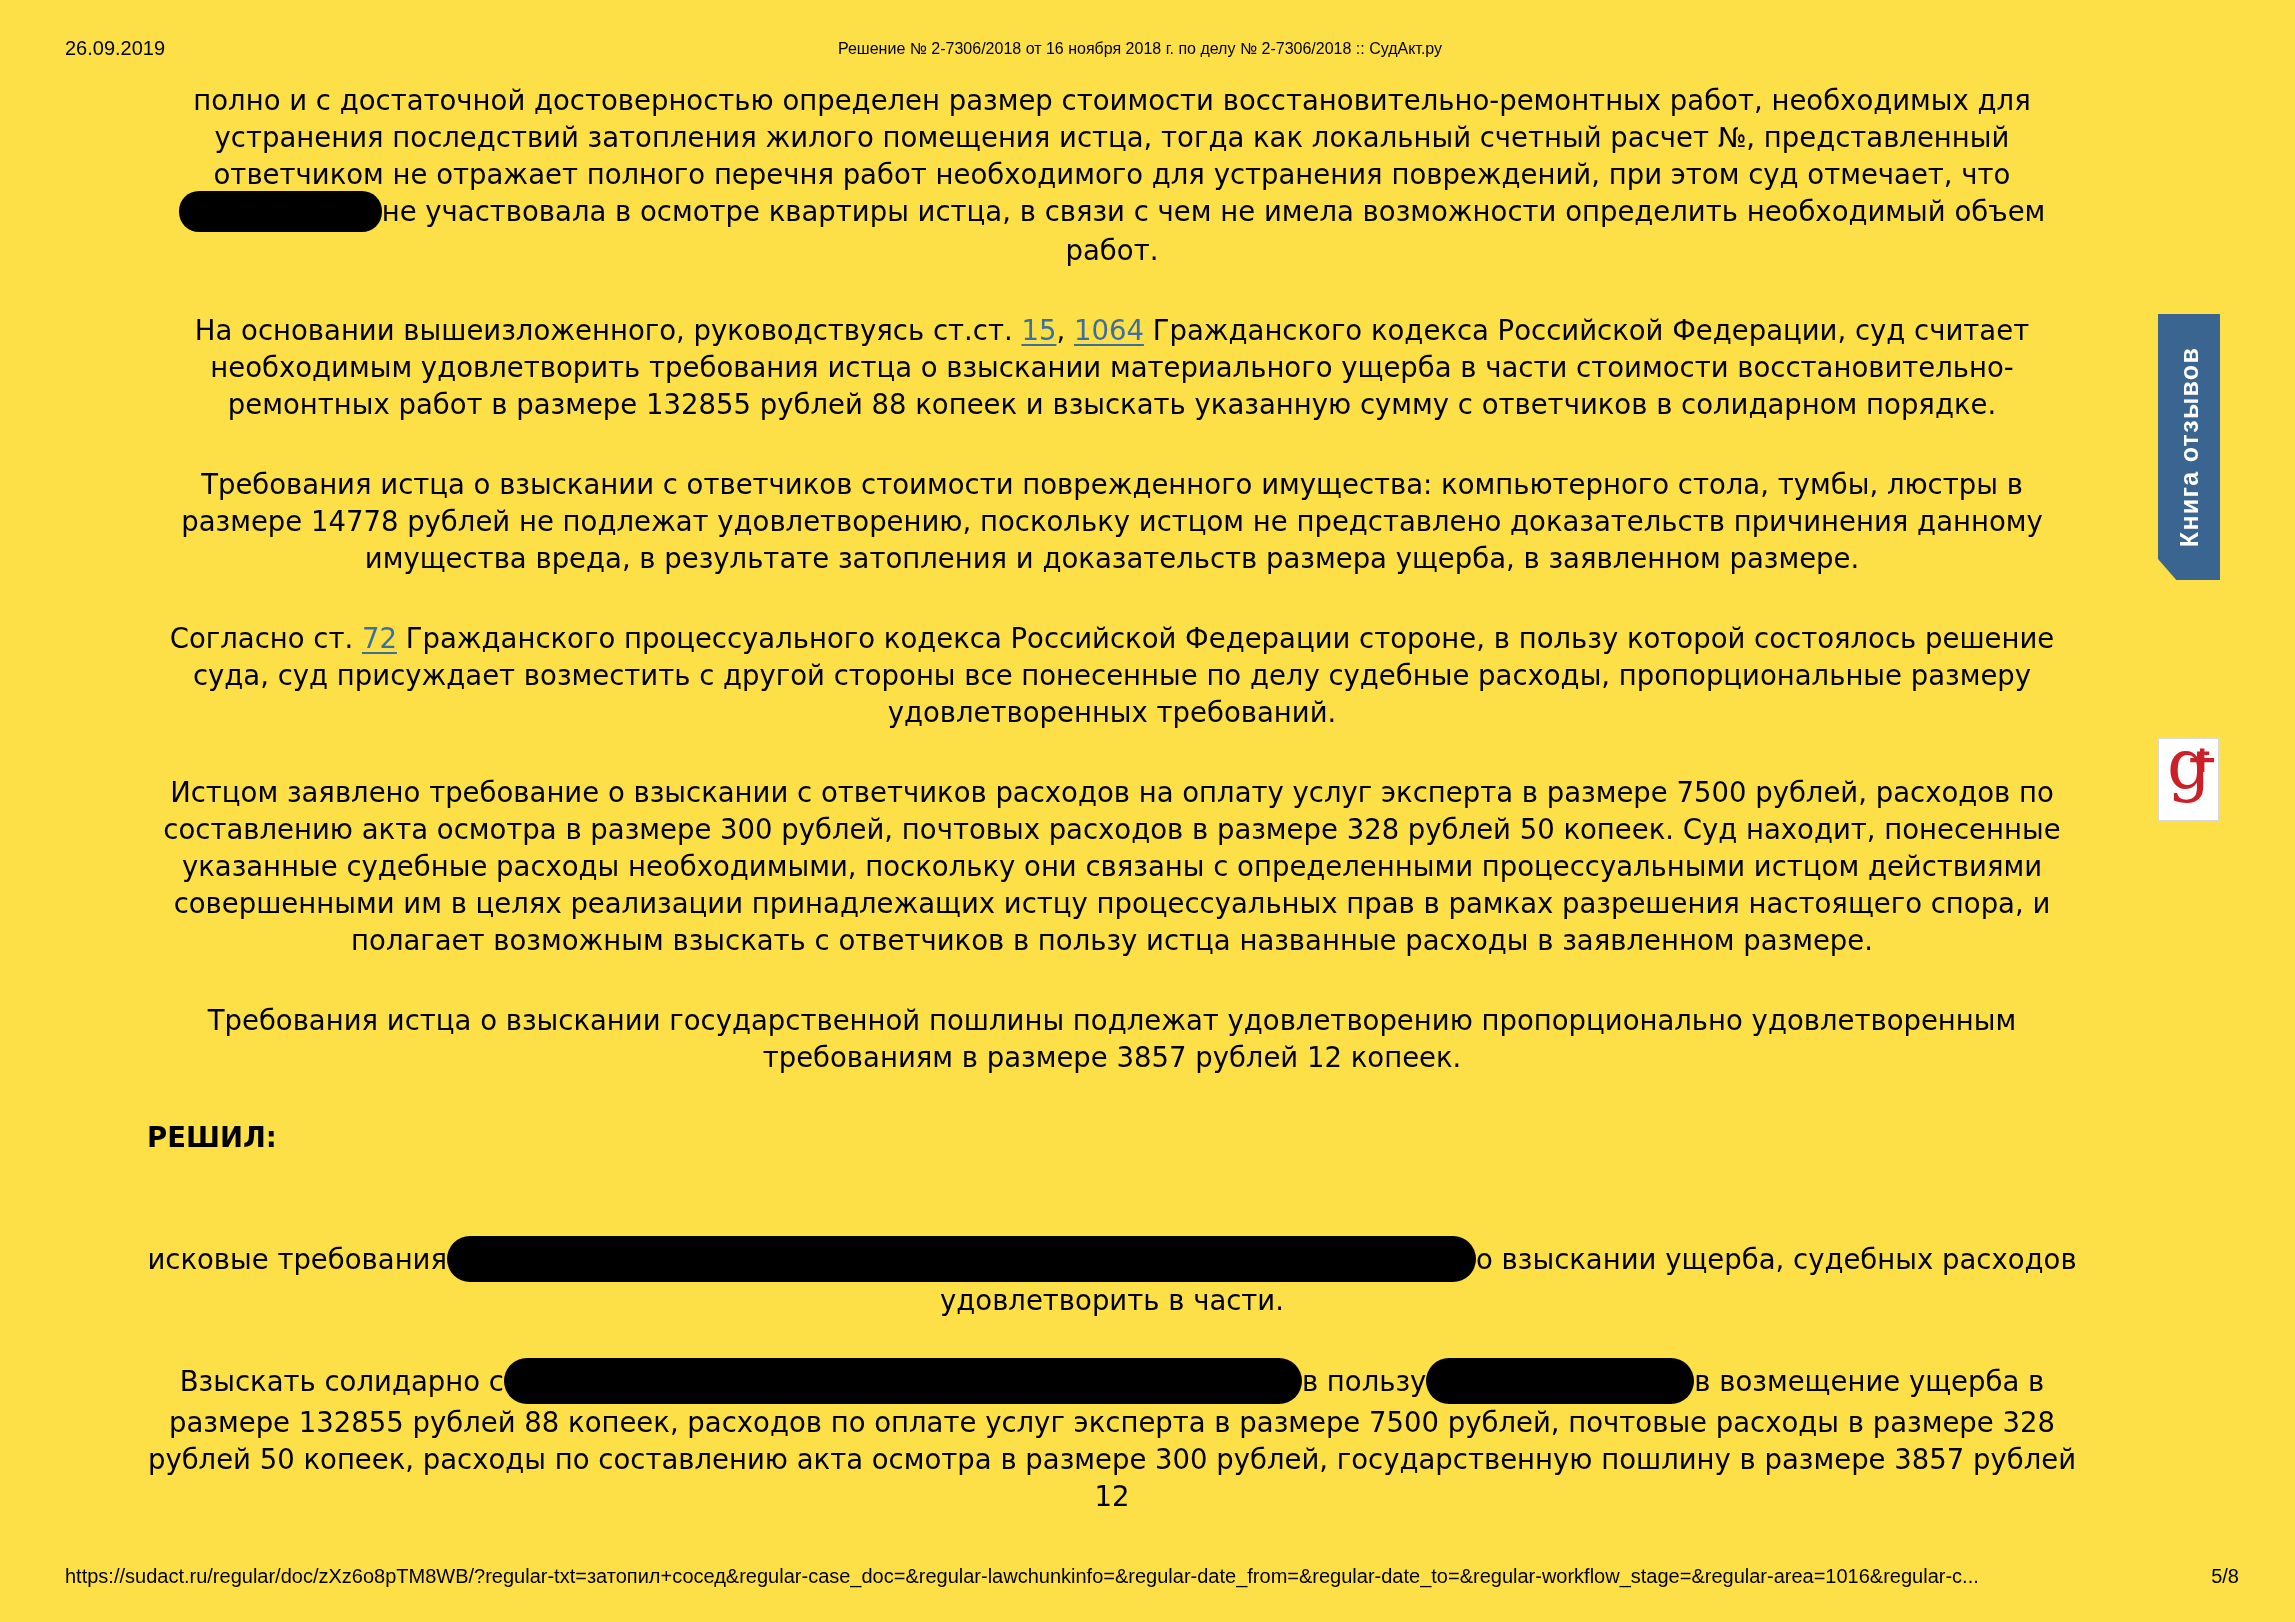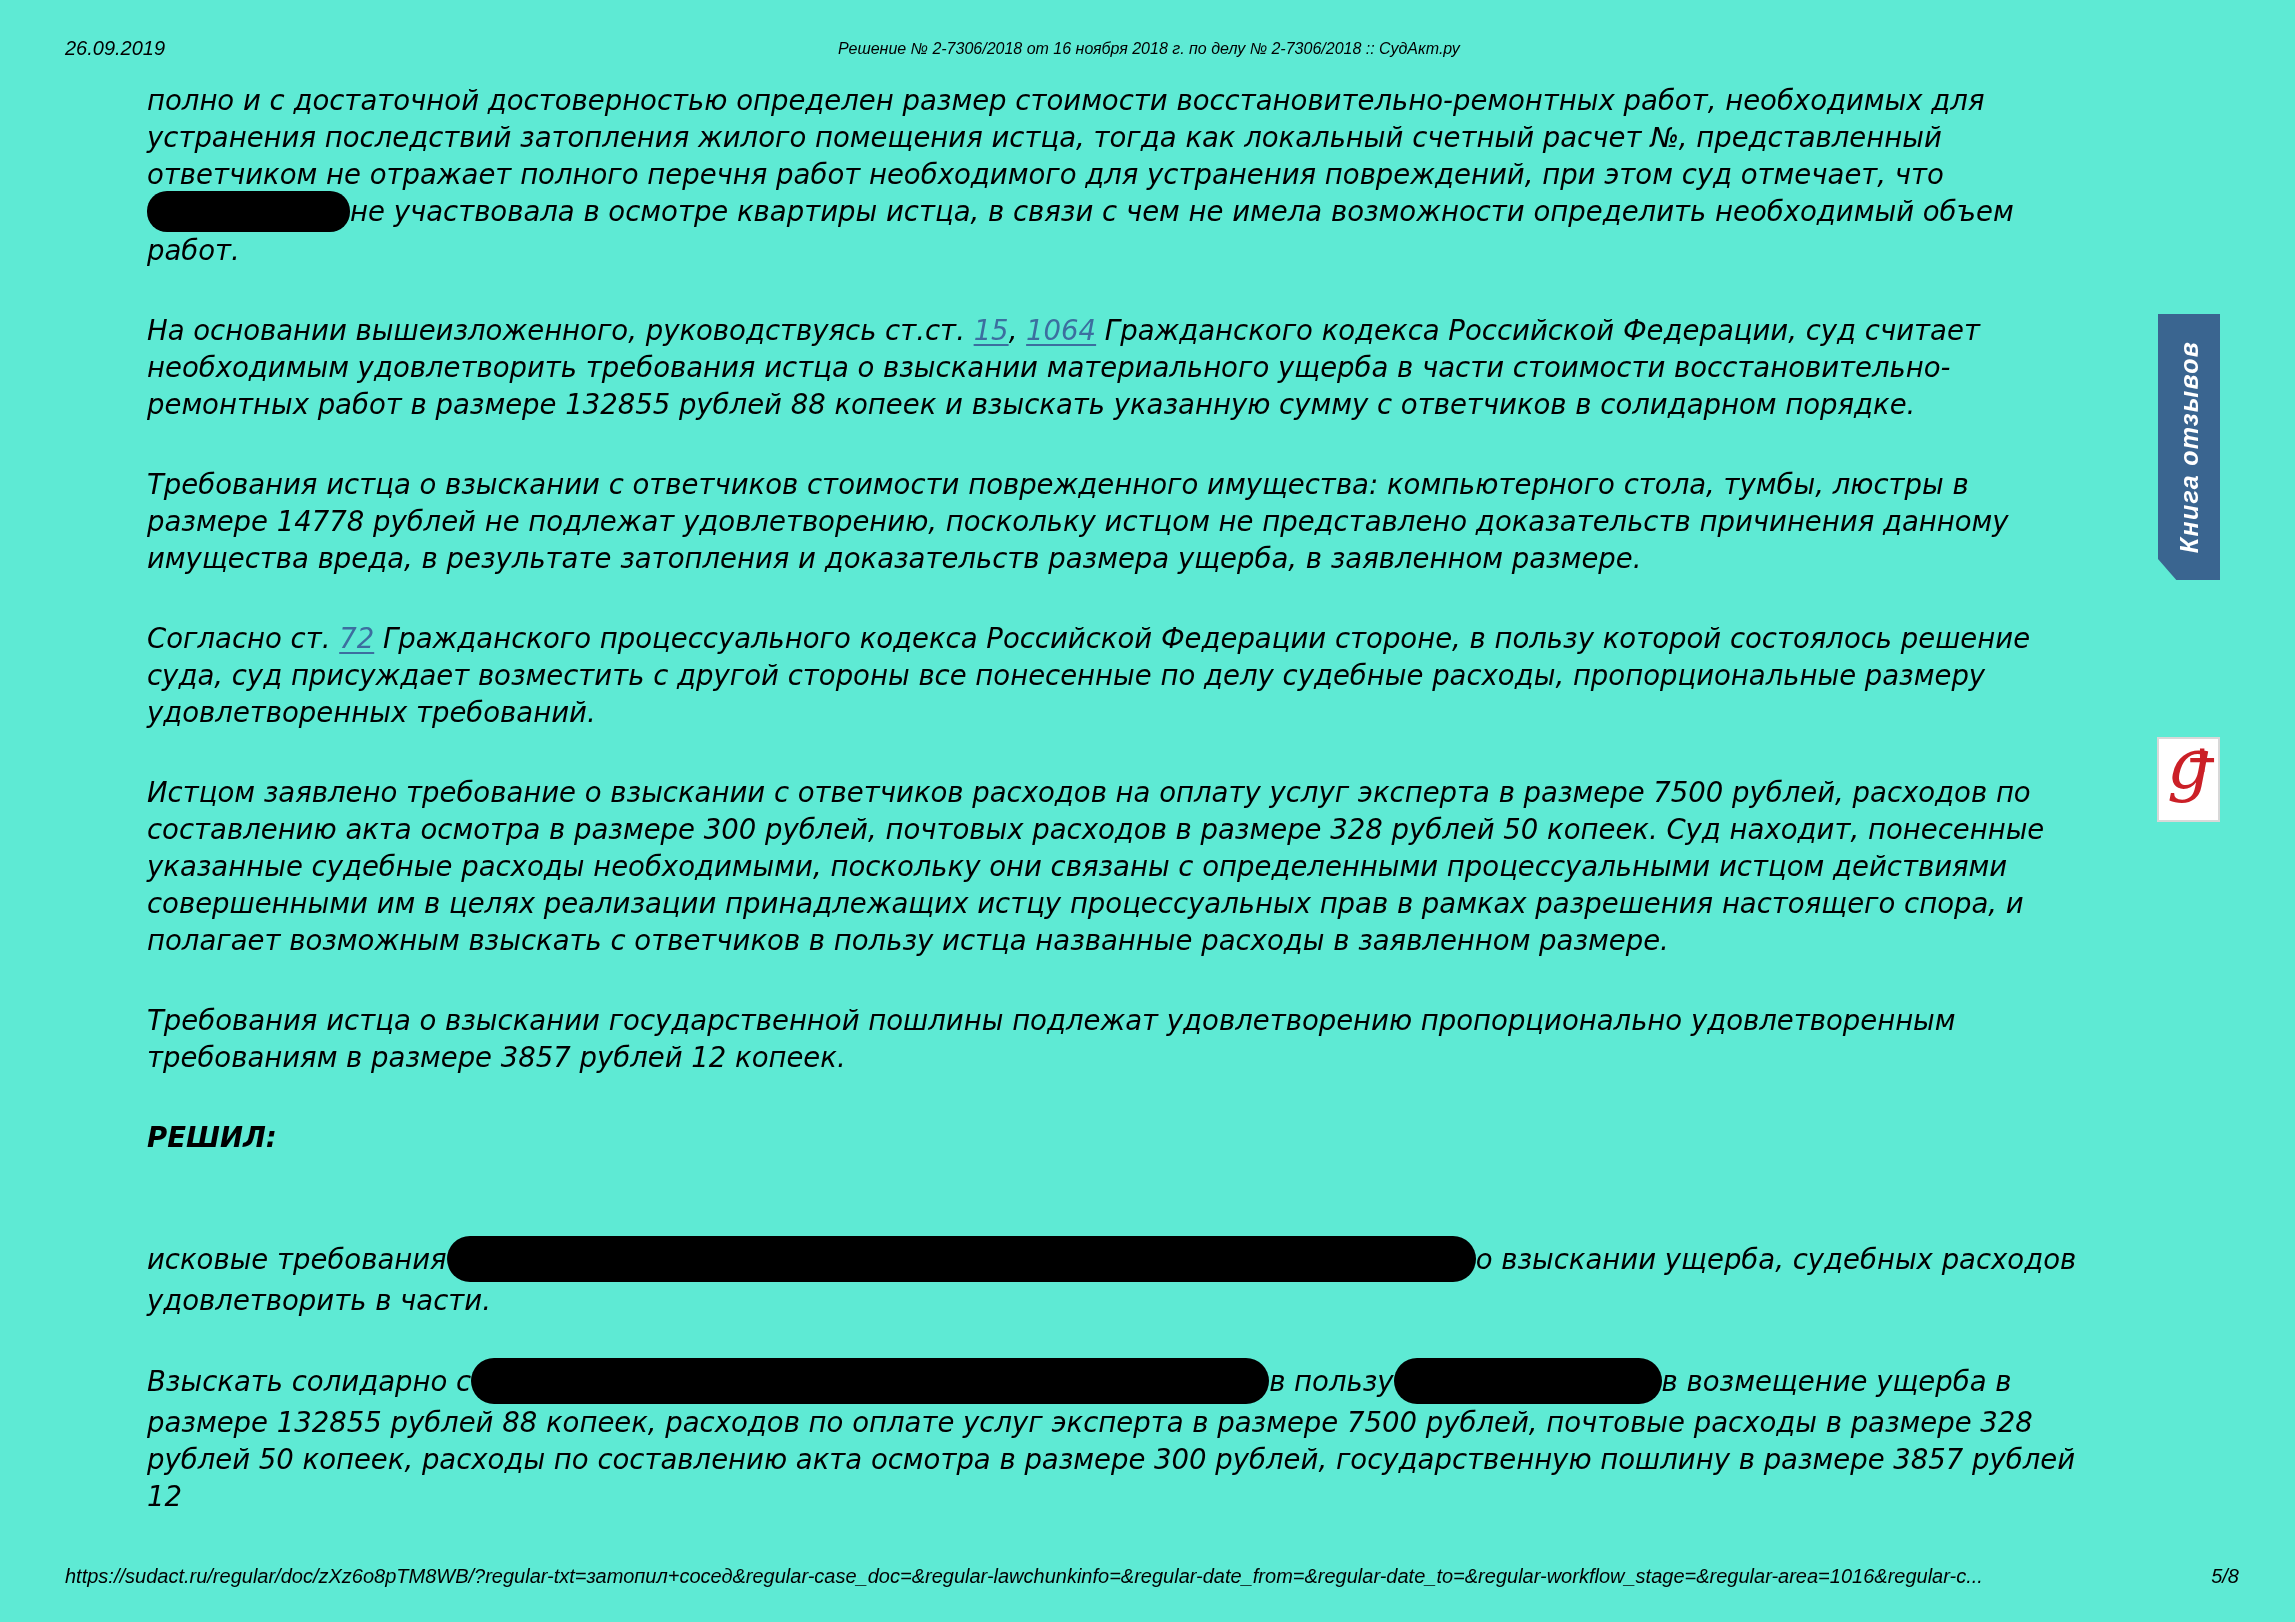--- a/index.html
+++ b/index.html
@@ -1,24 +1,23 @@
 <!DOCTYPE html>
 <html lang="ru" style="font-size:10.5px"><head>
 <meta charset="utf-8">
 <style>
   html,body{margin:0;padding:0;background:#ffffff;}
   .page{
     position:relative;
     width:2295px;
     height:1622px;
-    background:#5eead4;
+    background:#fde047;
     overflow:hidden;
     font-family:"DejaVu Sans",sans-serif;
     color:#000;
-    font-style:italic;
   }
   
   .hdr-date{
     position:absolute;left:65px;top:37px;
     font-family:"Liberation Sans",sans-serif;
     font-size:20px;line-height:23.6px;color:#000;
   }
   .hdr-title{
     position:absolute;left:838px;top:37px;
     font-family:"Liberation Sans",sans-serif;
@@ -33,21 +32,21 @@
     position:absolute;right:56px;top:1564px;
     font-family:"Liberation Sans",sans-serif;
     font-size:20px;line-height:25px;color:#000;
   }
   
   .doc{
     position:absolute;left:147px;top:82px;width:1930px;
     font-size:27.5px;line-height:37px;color:#000;
     text-align:left;
   }
-  .doc p{margin:0 0 43px 0;}
+  .doc p{margin:0 0 43px 0;text-align:center;}
   .doc p.reshil{margin:0 0 84px 0;text-align:left;font-weight:700;}
   a.lnk{
     color:#3c6e9f;
     text-decoration:underline;
     text-decoration-thickness:2px;
     text-underline-offset:3.9px;
     cursor:pointer;
   }
   .redact{
     display:inline-block;

